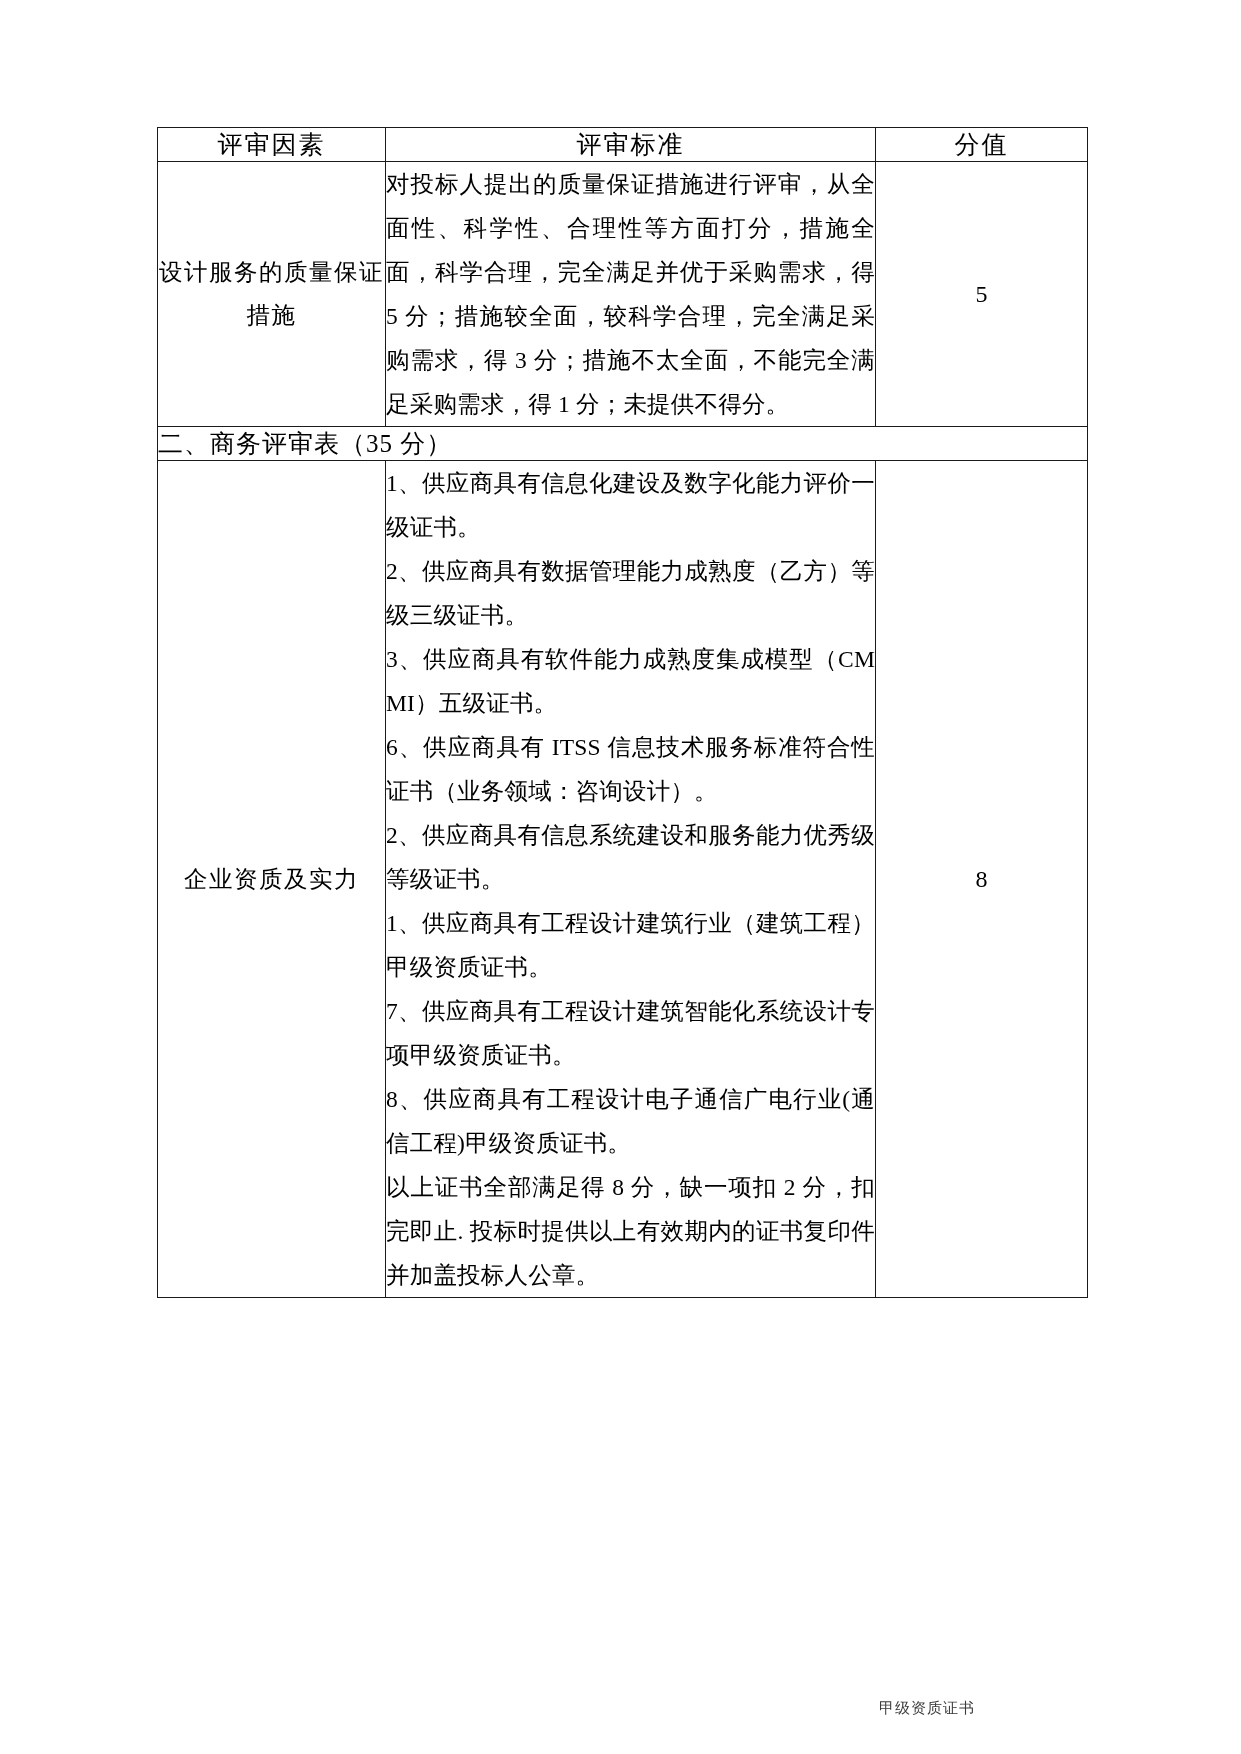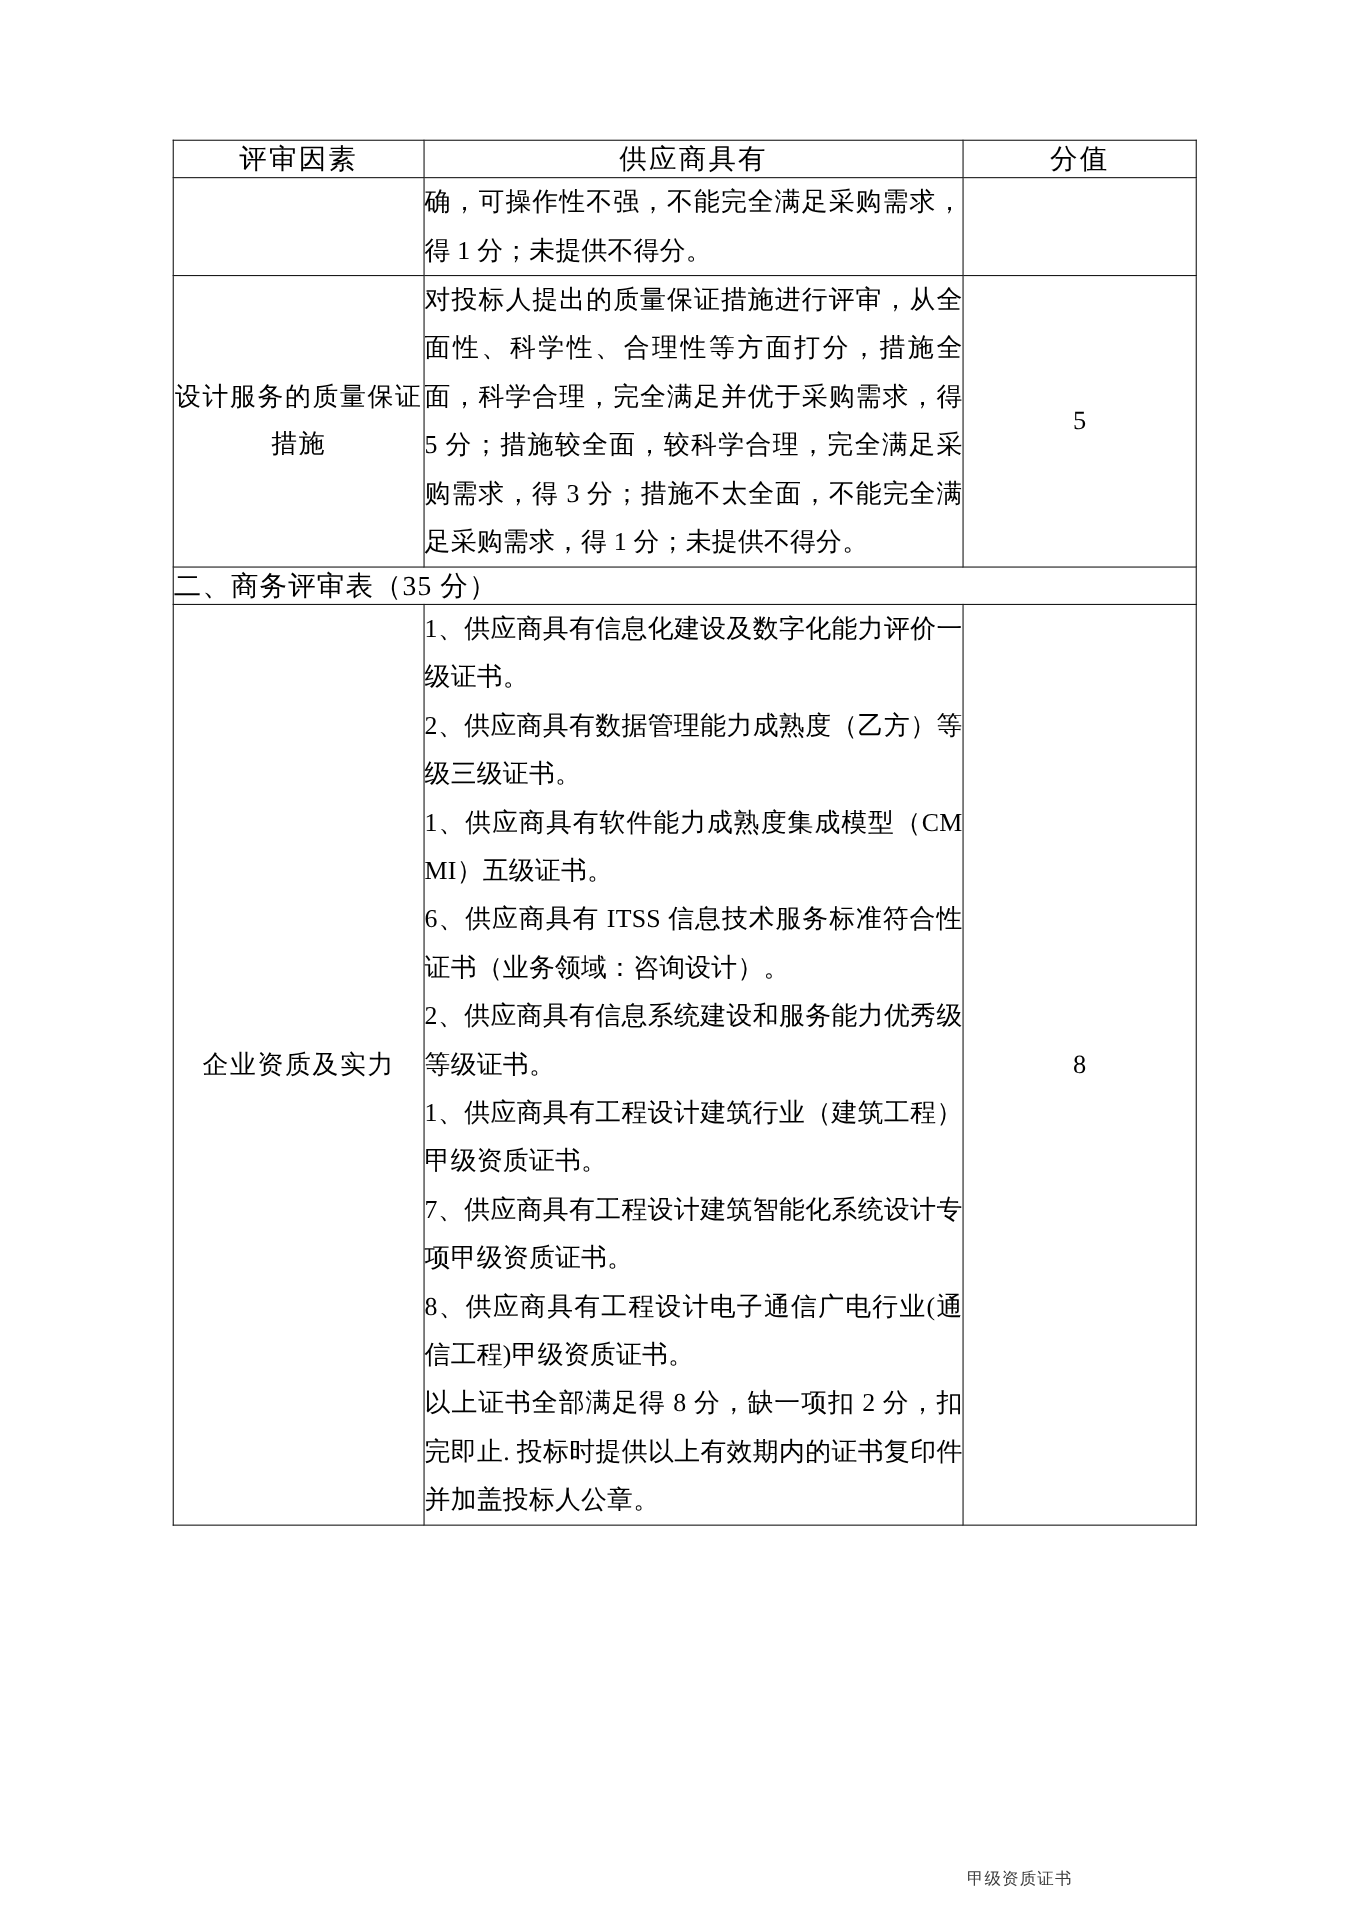--- a/index.html
+++ b/index.html
@@ -102,44 +102,39 @@
   <div class="sheet">
     <table class="eval">
       <colgroup>
         <col class="col-factor">
         <col class="col-standard">
         <col class="col-score">
       </colgroup>
       <thead>
         <tr>
           <th class="hdr-cell">评审因素</th>
-          <th class="hdr-cell">供应商具有</th>
+          <th class="hdr-cell">评审标准</th>
           <th class="hdr-cell">分值</th>
         </tr>
       </thead>
       <tbody>
-        <tr>
-          <td class="factor-cell"></td>
-          <td class="standard-cell">确，可操作性不强，不能完全满足采购需求，得 1 分；未提供不得分。</td>
-          <td class="score-cell"></td>
-        </tr>
         <tr>
           <td class="factor-cell">设计服务的质量保证措施</td>
           <td class="standard-cell">对投标人提出的质量保证措施进行评审，从全面性、科学性、合理性等方面打分，措施全面，科学合理，完全满足并优于采购需求，得 5 分；措施较全面，较科学合理，完全满足采购需求，得 3 分；措施不太全面，不能完全满足采购需求，得 1 分；未提供不得分。</td>
           <td class="score-cell">5</td>
         </tr>
         <tr>
           <td class="section-cell" colspan="3">二、商务评审表（35 分）</td>
         </tr>
         <tr>
           <td class="factor-cell">企业资质及实力</td>
           <td class="standard-cell">
             <p>1、供应商具有信息化建设及数字化能力评价一级证书。</p>
             <p>2、供应商具有数据管理能力成熟度（乙方）等级三级证书。</p>
-            <p>1、供应商具有软件能力成熟度集成模型（CMMI）五级证书。</p>
+            <p>3、供应商具有软件能力成熟度集成模型（CMMI）五级证书。</p>
             <p>6、供应商具有 ITSS 信息技术服务标准符合性证书（业务领域：咨询设计）。</p>
             <p>2、供应商具有信息系统建设和服务能力优秀级等级证书。</p>
             <p>1、供应商具有工程设计建筑行业（建筑工程）甲级资质证书。</p>
             <p>7、供应商具有工程设计建筑智能化系统设计专项甲级资质证书。</p>
             <p>8、供应商具有工程设计电子通信广电行业(通信工程)甲级资质证书。</p>
             <p>以上证书全部满足得 8 分，缺一项扣 2 分，扣完即止. 投标时提供以上有效期内的证书复印件并加盖投标人公章。</p>
           </td>
           <td class="score-cell">8</td>
         </tr>
       </tbody>

